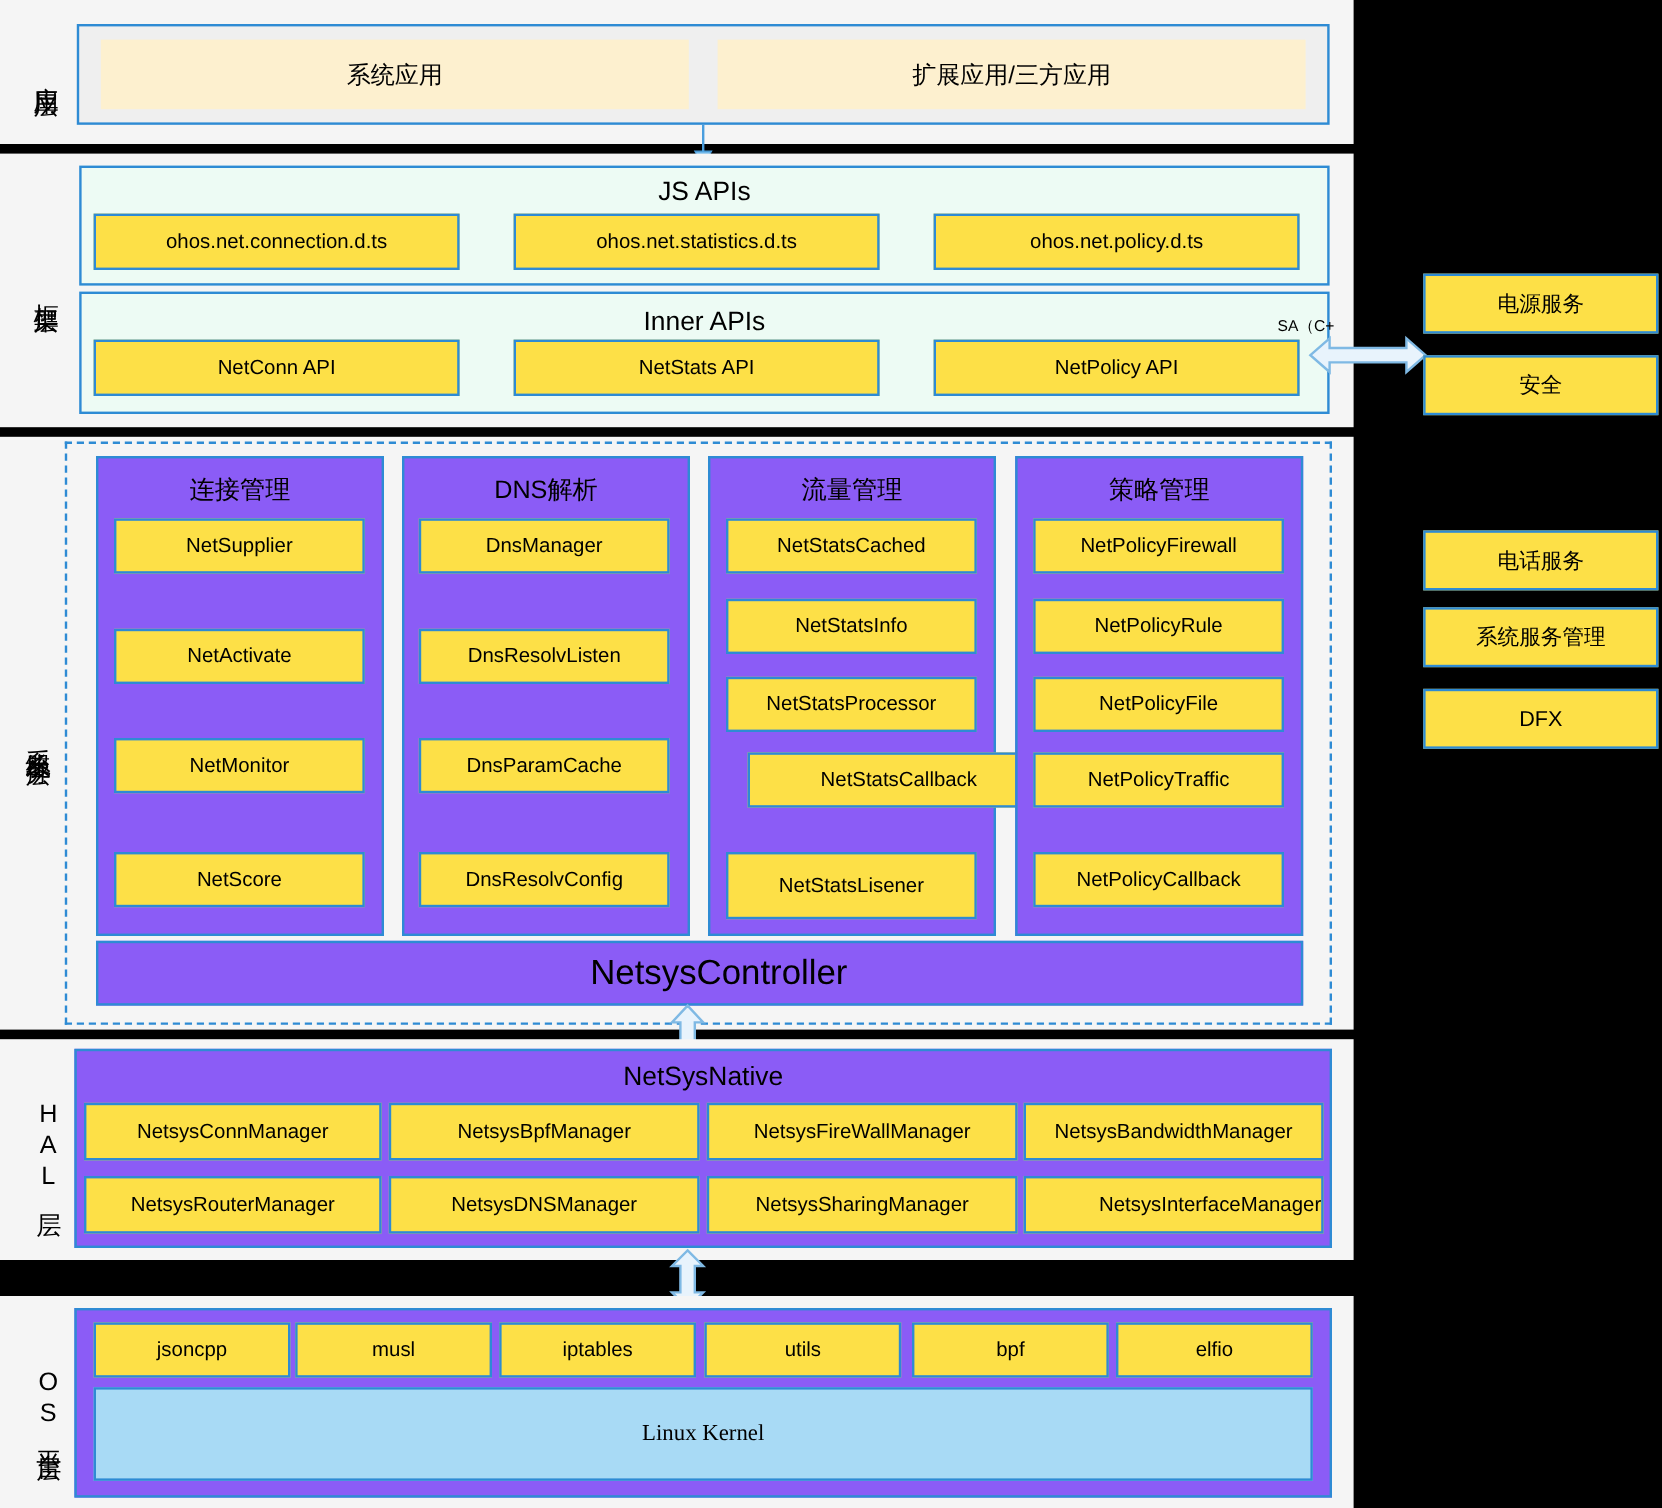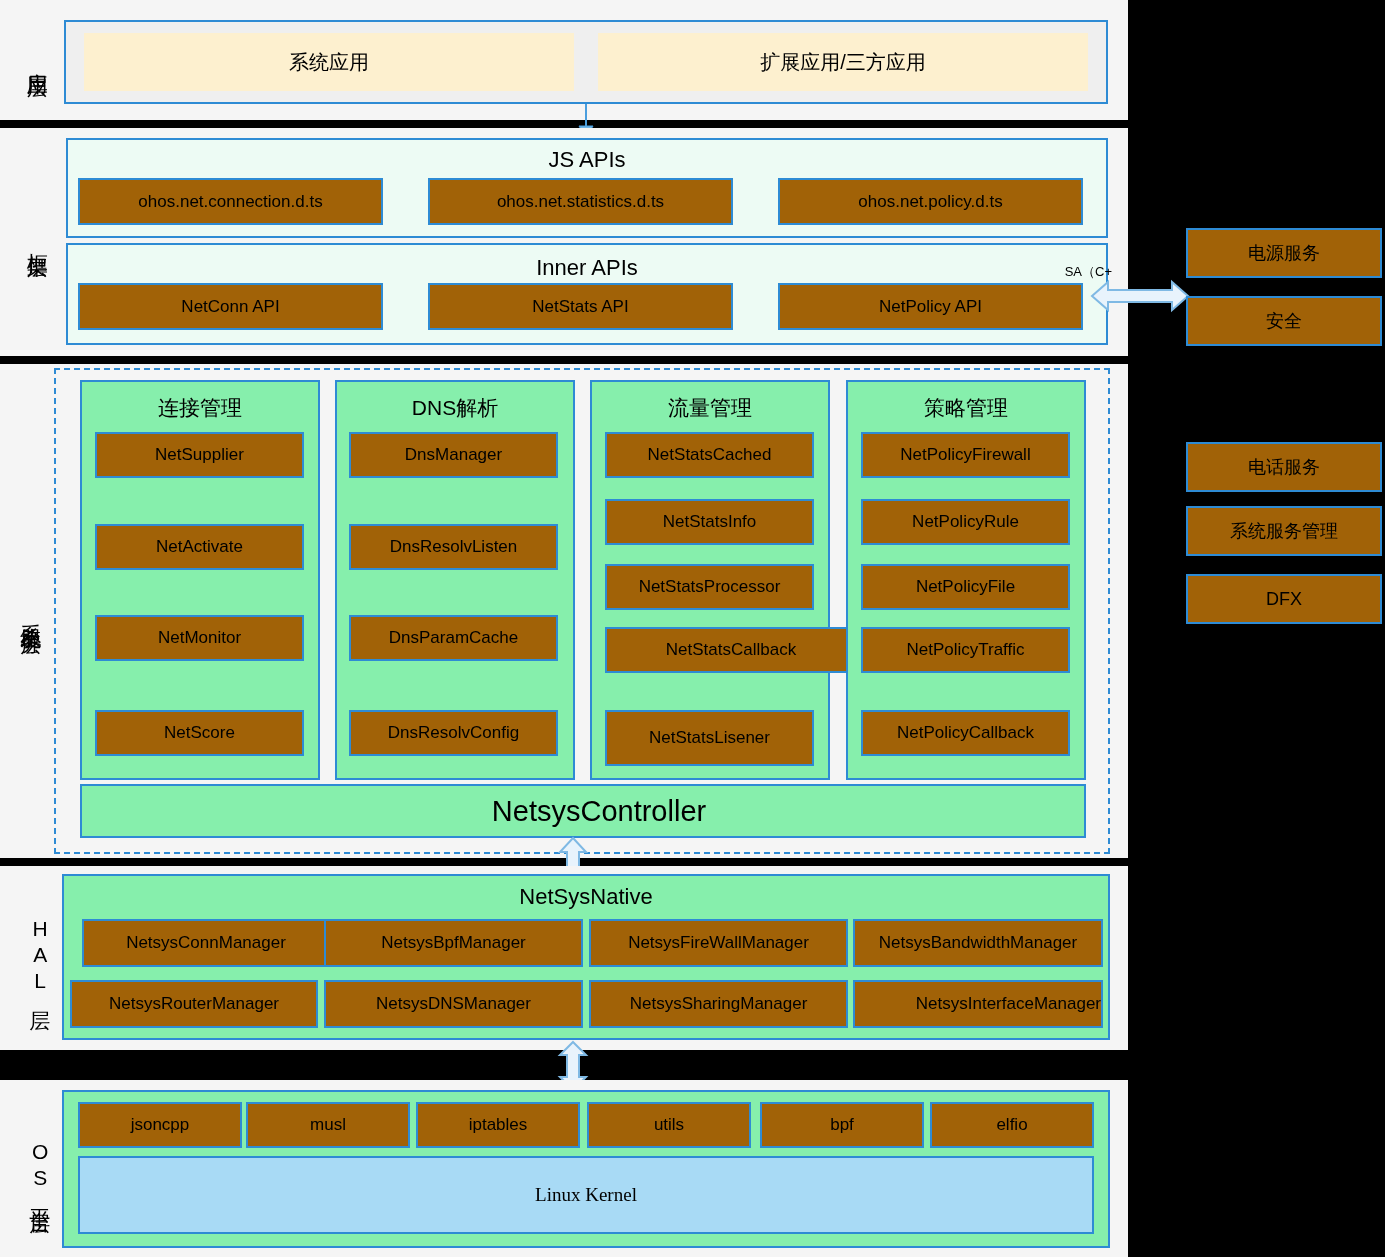--- a/index.html
+++ b/index.html
@@ -13,23 +13,23 @@
     position:absolute;display:flex;align-items:center;justify-content:center;
     writing-mode:vertical-rl;text-orientation:upright;
     font-size:21px;letter-spacing:3px;line-height:1.08;white-space:pre;
   }
   .sidelabel.lat{writing-mode:horizontal-tb;text-orientation:mixed;
     flex-direction:column;letter-spacing:0;line-height:1.02;}
 
   
   .bx{position:absolute;box-sizing:border-box;border:2px solid #2E8BD4;
       display:flex;align-items:center;justify-content:center;text-align:center;}
-  .bx-white{background:#a16207;}
+  .bx-white{background:#fde047;}
   .bx-mint{background:#edfbf4;}
-  .bx-pale{background:#86efac;padding-left:32px;}
+  .bx-pale{background:#8b5cf6;padding-left:32px;}
   .bx-yellow{background:#fdf0cf;border:none;}
   .bx-blue{background:#a8daf5;}
   .bx-none{border:none;background:transparent;}
   .dashed{position:absolute;box-sizing:border-box;border:2px dashed #2E8BD4;background:transparent;}
   .t17{font-size:17px;}
   .t18{font-size:18px;}
   .t19{font-size:19px;font-family:Liberation Serif, serif;}
   .t20{font-size:20px;}
   .t22{font-size:29px;}
   .t12{font-size:13px;}
@@ -139,21 +139,21 @@
   </div>
   <div class="bx bx-white t17" style="left:605px;top:68px;width:209px;height:46px;">
     <span>NetStatsCached</span>
   </div>
   <div class="bx bx-white t17" style="left:605px;top:135px;width:209px;height:46px;">
     <span>NetStatsInfo</span>
   </div>
   <div class="bx bx-white t17" style="left:605px;top:200px;width:209px;height:46px;">
     <span>NetStatsProcessor</span>
   </div>
-  <div class="bx bx-white t17" style="left:605px;top:263px;width:252px;height:46px;">
+  <div class="bx bx-white t17" style="left:623px;top:263px;width:252px;height:46px;">
     <span>NetStatsCallback</span>
   </div>
   <div class="bx bx-white t17" style="left:605px;top:346px;width:209px;height:56px;">
     <span>NetStatsLisener</span>
   </div>
 
   <div class="bx bx-pale" style="left:846px;top:16px;width:240px;height:400px;display:block;">
     <div class="grouptitle" style="left:0;top:12px;width:100%;">策略管理</div>
   </div>
   <div class="bx bx-white t17" style="left:861px;top:68px;width:209px;height:46px;">
@@ -183,21 +183,21 @@
 
 <div class="panel" style="left:0;top:866px;width:1128px;height:184px;">
   <div class="sidelabel lat" style="left:20px;top:36px;width:40px;height:110px;font-size:21px;">
     <span style="writing-mode:vertical-rl;text-orientation:upright;letter-spacing:3px;">HAL层</span>
   </div>
 
   <div class="bx bx-pale" style="left:62px;top:8px;width:1048px;height:166px;display:block;">
     <div class="paneltitle" style="left:0;top:8px;">NetSysNative</div>
   </div>
 
-  <div class="bx bx-white t17" style="left:70px;top:53px;width:248px;height:48px;margin-left:12px;">
+  <div class="bx bx-white t17" style="left:70px;top:53px;width:248px;height:48px;">
     <span>NetsysConnManager</span>
   </div>
   <div class="bx bx-white t17" style="left:324px;top:53px;width:259px;height:48px;">
     <span>NetsysBpfManager</span>
   </div>
   <div class="bx bx-white t17" style="left:589px;top:53px;width:259px;height:48px;">
     <span>NetsysFireWallManager</span>
   </div>
   <div class="bx bx-white t17" style="left:853px;top:53px;width:250px;height:48px;">
     <span>NetsysBandwidthManager</span>

